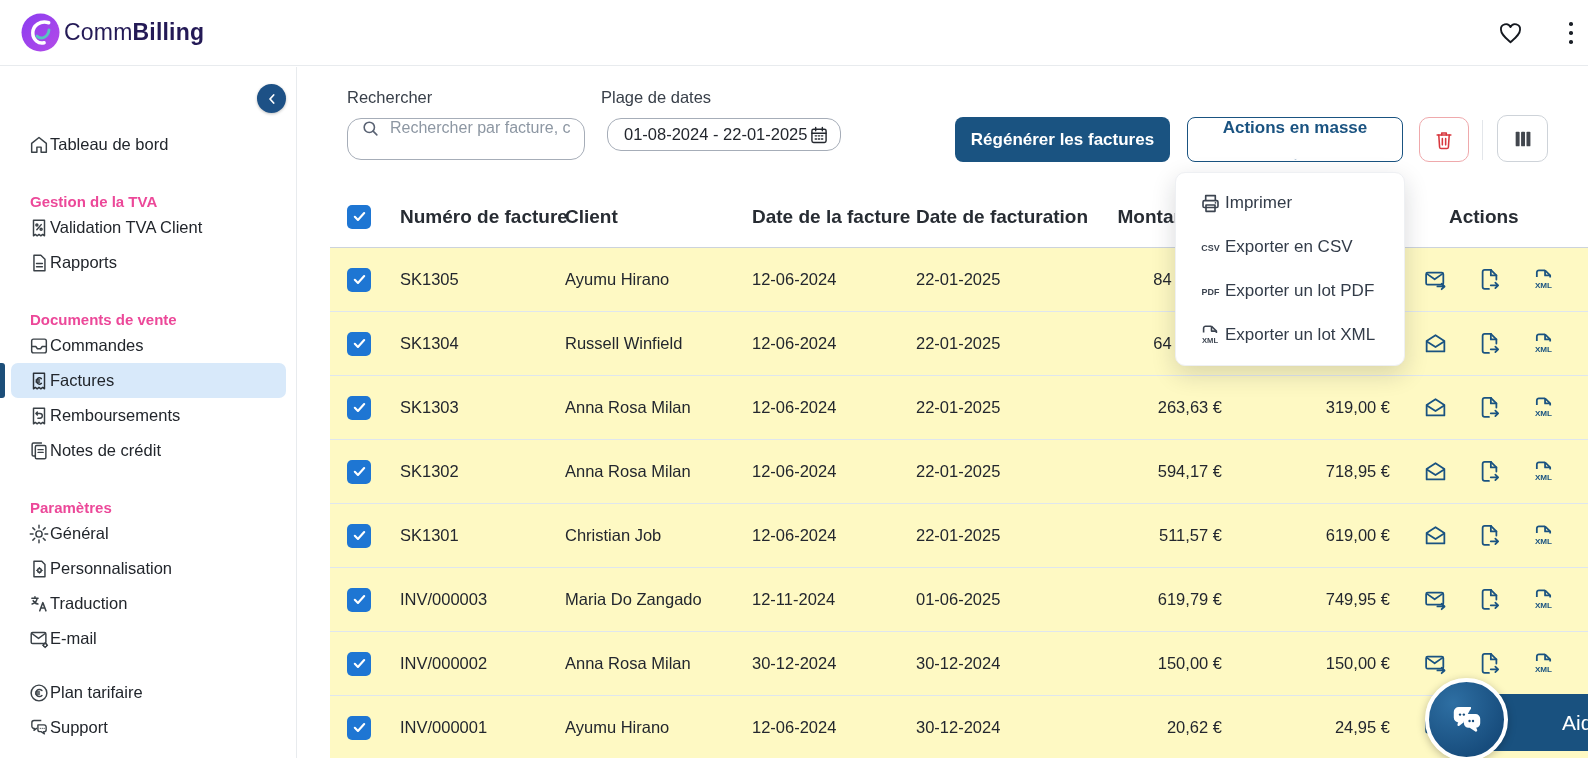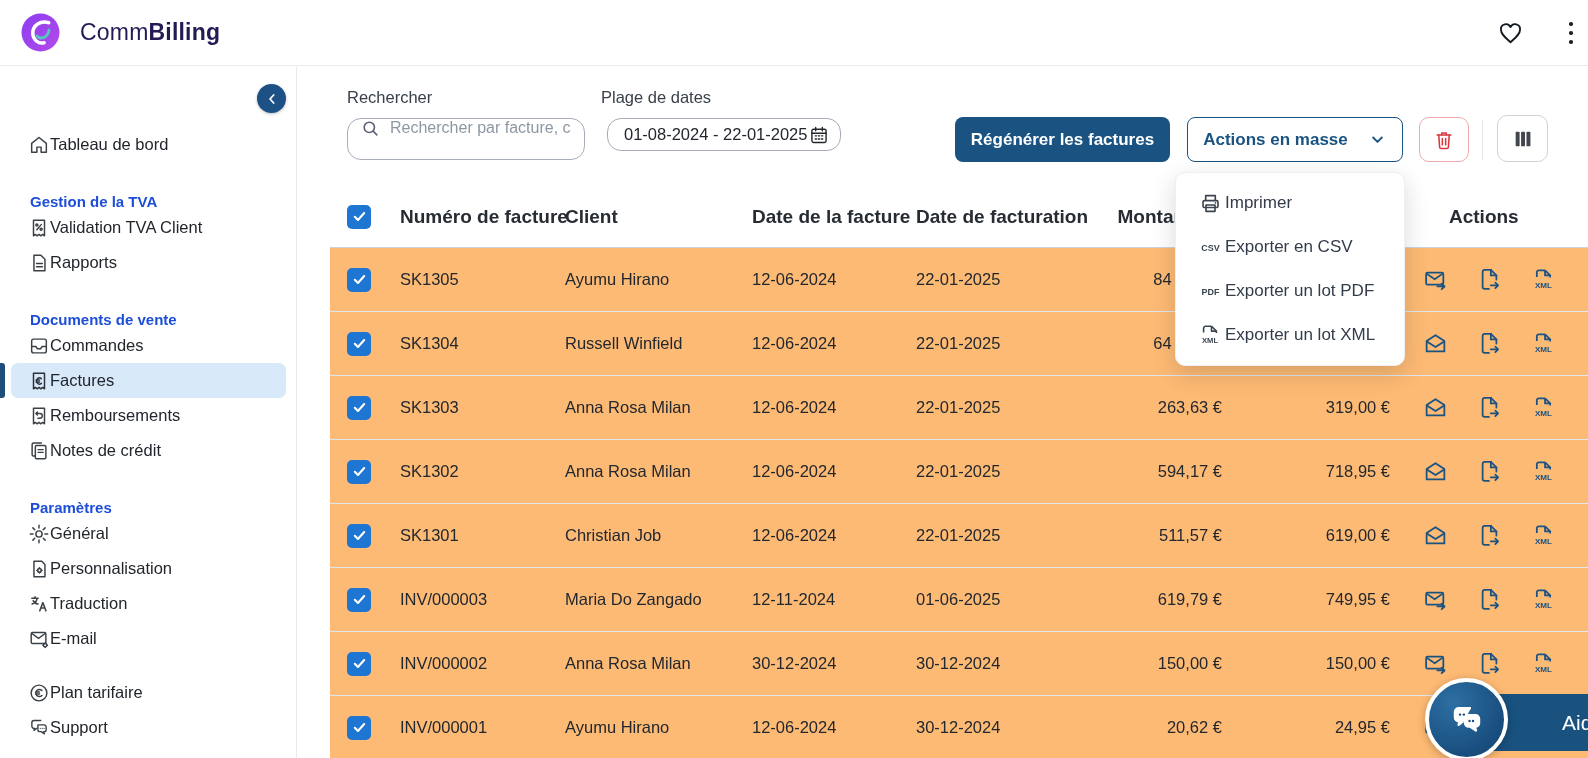--- a/index.html
+++ b/index.html
@@ -3,21 +3,21 @@
 <meta charset="utf-8">
 <style>
   * { margin:0; padding:0; box-sizing:border-box; }
   html,body { width:1588px; height:758px; overflow:hidden; background:#fff;
     font-family:"Liberation Sans", sans-serif; color:#23272e; }
   body { position:relative; }
 
   
   .topbar { position:absolute; left:0; top:0; width:1588px; height:66px; background:#fff;
     border-bottom:1px solid #e8ebee; display:flex; align-items:center; z-index:80; }
-  .brand { display:flex; align-items:center; gap:20px; margin-left:21px; cursor:pointer; }
+  .brand { display:flex; align-items:center; gap:4px; margin-left:21px; cursor:pointer; }
   .brand-name { font-size:23px; color:#241a56; letter-spacing:.2px; }
   .brand-name .b2 { font-weight:bold; }
   .heart-btn { position:absolute; right:64px; top:20px; width:27px; height:26px; cursor:pointer; }
   .kebab { position:absolute; right:13px; top:22px; width:8px; height:22px; display:flex;
     flex-direction:column; justify-content:space-between; align-items:center; cursor:pointer; }
   .kebab i { width:3.6px; height:3.6px; border-radius:50%; background:#1c2128; }
 
   
   .sidebar { position:absolute; left:0; top:67px; bottom:0; width:297px; background:#fff;
     border-right:1px solid #e8ebee; z-index:40; }
@@ -26,21 +26,21 @@
     box-shadow:0 1px 3px rgba(0,0,0,.25); }
   .side-list { list-style:none; padding-top:60px; }
   .side-item { position:relative; display:flex; align-items:center; height:35px;
     margin:0 10px 0 11px; padding-left:17px; border-radius:7px; cursor:pointer; }
   .side-item .slabel { font-size:16.5px; color:#22262c; white-space:nowrap; }
   .side-item svg { flex:0 0 auto; }
   .side-item.active { background:#d8e9fa; }
   .side-item.active::before { content:""; position:absolute; left:-11px; top:0; bottom:0; width:5px;
     background:#1c4e79; border-radius:0 3px 3px 0; }
   .side-section { height:32px; margin-top:16px; padding-left:30px; display:flex; align-items:flex-end;
-    font-size:15px; font-weight:bold; color:#1d4ed8; }
+    font-size:15px; font-weight:bold; color:#ec4899; }
   .side-spacer { height:19px; }
 
   
   .main { position:absolute; left:298px; top:67px; right:0; bottom:0; background:#fff; overflow:hidden; }
 
   .field-label { position:absolute; font-size:16.5px; color:#39404a; }
   .lab-search { left:49px; top:21px; }
   .lab-dates  { left:303px; top:21px; }
 
   .search-box { position:absolute; left:49px; top:51px; width:238px; height:42px; border-radius:14px;
@@ -54,38 +54,38 @@
     border:1.4px solid #a6adb8; background:#fff; display:flex; align-items:center; cursor:pointer; }
   .date-box input { border:none; outline:none; flex:1; min-width:0; margin-left:16px; font-size:16.5px;
     font-family:inherit; color:#23272e; background:transparent; pointer-events:none; }
   .date-box svg { margin-right:11px; flex:0 0 auto; }
 
   .btn-regenerate { position:absolute; left:657px; top:50px; width:215px; height:45px; border:none;
     border-radius:8px; background:#1a5381; color:#fff; font-family:inherit; font-size:17px;
     font-weight:bold; cursor:pointer; }
   .btn-bulk { position:absolute; left:889px; top:50px; width:216px; height:45px; border-radius:8px;
     border:1.6px solid #1a5381; background:#fff; color:#1a5381; font-family:inherit; font-size:17px;
-    font-weight:bold; cursor:pointer; display:flex; align-items:center; justify-content:center; gap:20px; }
+    font-weight:bold; cursor:pointer; display:flex; align-items:center; justify-content:center; gap:20px;flex-direction:column; }
   .btn-trash { position:absolute; left:1121px; top:50px; width:50px; height:45px; border-radius:10px;
     border:1.6px solid #efa9ac; background:#fff; cursor:pointer; display:flex; align-items:center;
     justify-content:center; }
   .toolbar-divider { position:absolute; left:1184px; top:53px; width:1px; height:40px; background:#e3e6ea; }
   .btn-columns { position:absolute; left:1199px; top:48px; width:51px; height:47px; border-radius:10px;
     border:1.5px solid #ced3d9; background:#fff; cursor:pointer; display:flex; align-items:center;
     justify-content:center; }
 
   
   .table { position:absolute; left:32px; top:119px; width:1258px; }
   .thead, .trow { display:grid; grid-template-columns:53px 165px 187px 164px 174px 149px 168px 1fr;
     align-items:center; }
   .thead { height:62px; background:#fff; border-bottom:1px solid #ccd3dc; }
   .th { font-size:19px; font-weight:bold; color:#272c33; padding-left:17px; white-space:nowrap; }
   .th.num { text-align:right; padding-left:0; }
   .th.actions-h { padding-left:59px; }
-  .trow { height:64px; background:#fdba74; border-bottom:1px solid #dfe6ee; }
+  .trow { height:64px; background:#fef9c3; border-bottom:1px solid #dfe6ee; }
   .cell { font-size:16.5px; color:#23272e; padding-left:17px; white-space:nowrap; }
   .cell.num { text-align:right; padding-left:0; }
   .cell.actions { display:flex; align-items:center; gap:29px; padding-left:33px; }
   .c-check { padding-left:17px; }
   .checkbox { width:24px; height:24px; border-radius:5px; background:#1e76d3; display:flex;
     align-items:center; justify-content:center; cursor:pointer; }
   .acticon { display:inline-flex; cursor:pointer; color:#1a5381; }
 
   
   .bulk-menu { position:absolute; left:877px; top:105px; width:230px; border-radius:10px; background:#fff;

